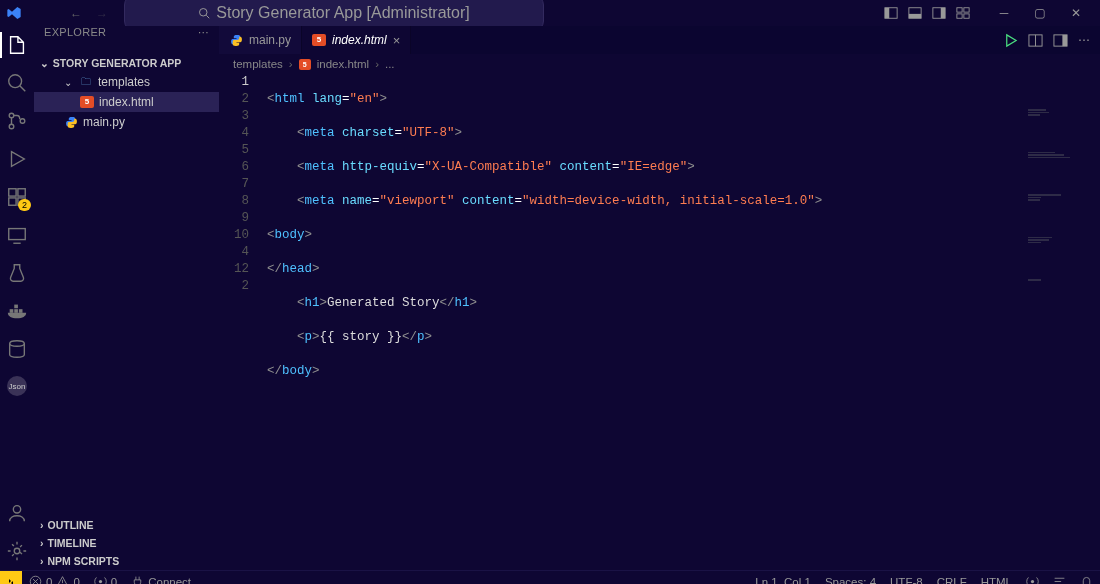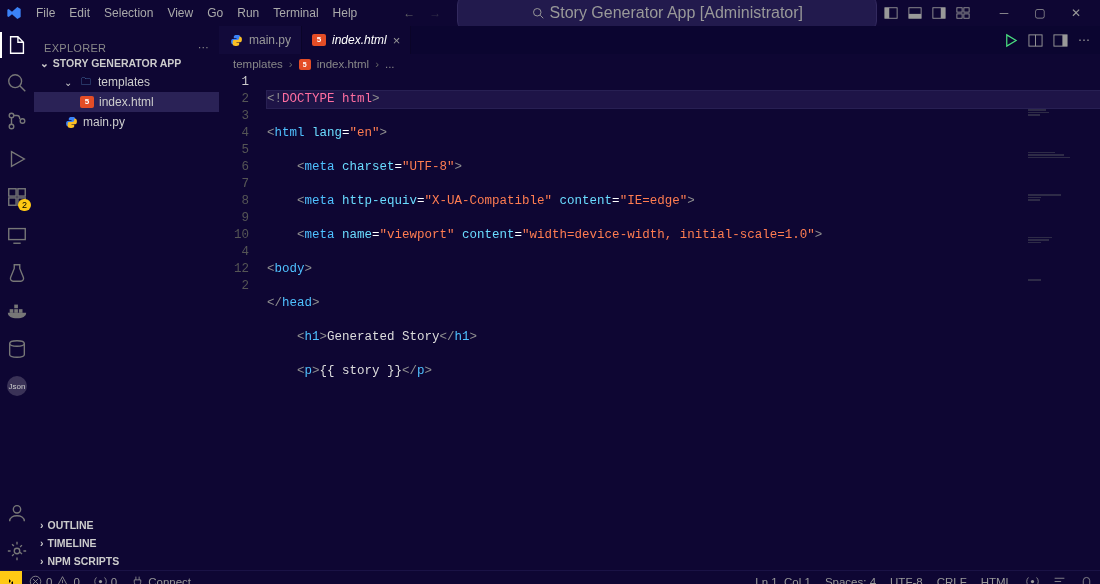--- a/index.html
+++ b/index.html
@@ -68,21 +68,21 @@
 }
 
 .sidebar {
   width: 185px;
   background: #0e0633;
   display: flex;
   flex-direction: column;
   font-size: 11px;
 }
 .sidebar-header {
-  height: 28px; display: flex; align-items: flex-end; justify-content: space-between;
+  height: 28px; display: flex; align-items: flex-start; justify-content: space-between;
   padding: 0 10px; color: #888; font-size: 11px; letter-spacing: .3px;
 }
 .section-title {
   padding: 3px 6px; font-size: 10.5px; font-weight: 700; color: #ccc;
   display:flex;align-items:center;gap:4px;text-transform:uppercase;
 }
 .tree { padding: 0; }
 .tree-item {
   display: flex; align-items: center; gap: 5px; padding: 2px 0 2px 18px;
   font-size: 12px; color: #ccc; height: 20px;
@@ -158,30 +158,20 @@
 
 svg { display:block; }
 </style>
 </head>
 <body>
 
 <div class="titlebar">
   <svg class="vscode-icon" viewBox="0 0 24 24">
       <path fill="#3b82f6" d="M17 3l5 3v12l-5 3-8-7-5 4-2-1V7l2-1 5 4 8-7z"></path>
     </svg>
-  <div class="menu">
-    <span>File</span>
-    <span>Edit</span>
-    <span>Selection</span>
-    <span>View</span>
-    <span>Go</span>
-    <span>Run</span>
-    <span>Terminal</span>
-    <span>Help</span>
-  </div>
   <div class="nav">
     <span>←</span>
     <span style="opacity:.4">→</span>
   </div>
   <div class="search">
     <svg width="12" height="12" viewBox="0 0 16 16">
         <circle cx="7" cy="7" r="5" fill="none" stroke="#999" stroke-width="1.3"></circle>
         <line x1="11" y1="11" x2="15" y2="15" stroke="#999" stroke-width="1.3"></line>
       </svg>
     <span>Story Generator App [Administrator]</span>
@@ -387,29 +377,29 @@
         <div class="line">6</div>
         <div class="line">7</div>
         <div class="line">8</div>
         <div class="line">9</div>
         <div class="line">10</div>
         <div class="line">4</div>
         <div class="line">12</div>
         <div class="line">2</div>
       </div>
       <div class="code">
-<div class="line hl"><span class="t-bracket">&lt;!</span><span class="t-doctype">DOCTYPE</span><span class="t-doctype"> html</span><span class="t-bracket">&gt;</span></div>
 <div class="line"><span class="t-bracket">&lt;</span><span class="t-tag">html</span><span class="t-attr"> lang</span><span class="t-white">=</span><span class="t-string">"en"</span><span class="t-bracket">&gt;</span></div>
 <div class="line"><span class="t-bracket">    &lt;</span><span class="t-tag">meta</span><span class="t-attr"> charset</span><span class="t-white">=</span><span class="t-string">"UTF-8"</span><span class="t-bracket">&gt;</span></div>
 <div class="line"><span class="t-bracket">    &lt;</span><span class="t-tag">meta</span><span class="t-attr"> http-equiv</span><span class="t-white">=</span><span class="t-string">"X-UA-Compatible"</span><span class="t-attr"> content</span><span class="t-white">=</span><span class="t-string">"IE=edge"</span><span class="t-bracket">&gt;</span></div>
 <div class="line"><span class="t-bracket">    &lt;</span><span class="t-tag">meta</span><span class="t-attr"> name</span><span class="t-white">=</span><span class="t-string">"viewport"</span><span class="t-attr"> content</span><span class="t-white">=</span><span class="t-string">"width=device-width, initial-scale=1.0"</span><span class="t-bracket">&gt;</span></div>
 <div class="line"><span class="t-bracket">&lt;</span><span class="t-tag">body</span><span class="t-bracket">&gt;</span></div>
 <div class="line"><span class="t-bracket">&lt;/</span><span class="t-tag">head</span><span class="t-bracket">&gt;</span></div>
 <div class="line"><span class="t-bracket">    &lt;</span><span class="t-tag">h1</span><span class="t-bracket">&gt;</span><span class="t-text">Generated Story</span><span class="t-bracket">&lt;/</span><span class="t-tag">h1</span><span class="t-bracket">&gt;</span></div>
 <div class="line"><span class="t-bracket">    &lt;</span><span class="t-tag">p</span><span class="t-bracket">&gt;</span><span class="t-text">{{ story }}</span><span class="t-bracket">&lt;/</span><span class="t-tag">p</span><span class="t-bracket">&gt;</span></div>
+<div class="line"><span class="t-bracket">&lt;/</span><span class="t-tag">body</span><span class="t-bracket">&gt;</span></div>
         <div class="minimap">
           <div class="mm-line" style="width:30%"></div><div class="mm-line" style="width:35%"></div><div class="mm-line" style="width:20%"></div>
           <div class="mm-line" style="width:45%"></div><div class="mm-line" style="width:60%"></div><div class="mm-line" style="width:70%"></div>
           <div class="mm-line" style="width:55%"></div><div class="mm-line" style="width:22%"></div><div class="mm-line" style="width:20%"></div>
           <div class="mm-line" style="width:40%"></div><div class="mm-line" style="width:35%"></div><div class="mm-line" style="width:22%"></div>
           <div class="mm-line" style="width:22%"></div>
         </div>
       </div>
     </div>
   </div>

